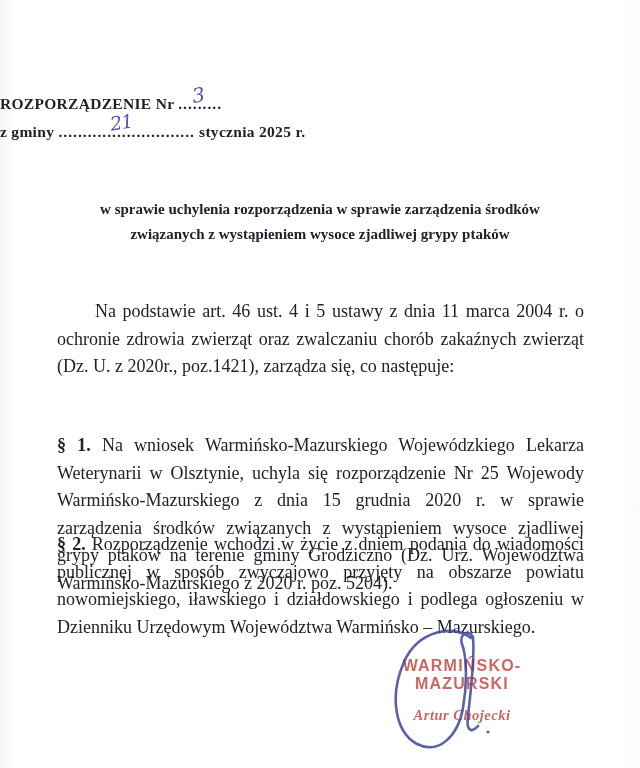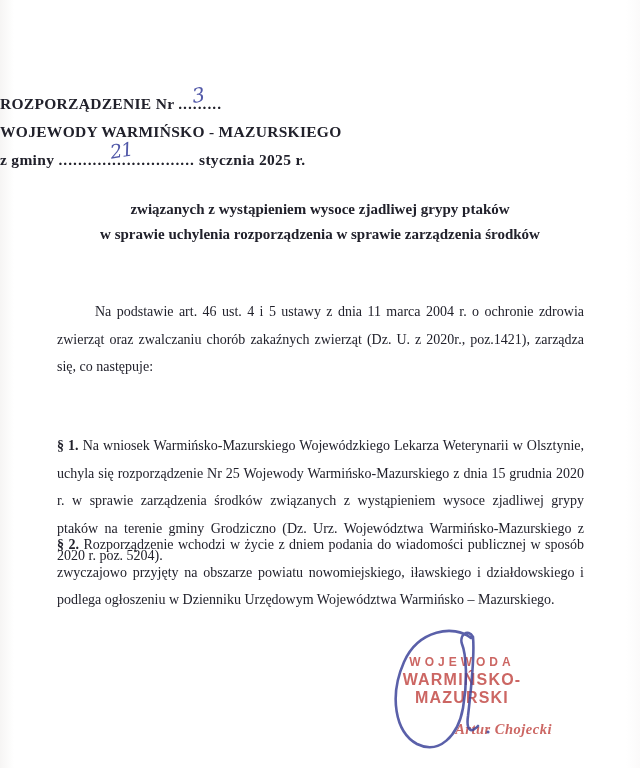--- a/index.html
+++ b/index.html
@@ -53,21 +53,21 @@
     text-align: center;
     font-weight: bold;
     font-size: 15px;
     line-height: 24.5px;
   }
   
   .para {
     position: absolute;
     left: 57px;
     width: 527px;
-    font-size: 14px;
+    font-size: 18px;
     line-height: 27.5px;
     text-align: justify;
     text-align-last: left;
   }
   .para.indented { text-indent: 38px; }
   .para-1 { top: 298px; }
   .para-2 { top: 388px; margin-top: 44px; }
   .para-3 { top: 531px; font-family: Liberation Serif, serif; }
   .para b { font-weight: bold; }
   
@@ -94,60 +94,57 @@
     letter-spacing: 1.2px;
     margin-top: 2px;
   }
   .stamp-name {
     font-family: "Liberation Serif", serif;
     font-style: italic;
     font-weight: bold;
     font-size: 14.5px;
     letter-spacing: 0.5px;
     margin-top: 14px;
-    text-align: right;
   }
   
   .signature-svg {
     position: absolute;
     left: 378px;
     top: 626px;
     width: 124px;
     height: 132px;
     opacity: 0.85;
   }
 </style>
 </head>
 <body>
 
 <div class="page">
 
   <div class="header">
     <div>
       <span>ROZPORZĄDZENIE Nr </span><span class="dotfield"><span class="dots">.........</span><span class="hand hand-number">3</span></span>
     </div>
-    <div>WOJEWODY WARMIŃSKO - MAZURSKIEGO</div>
     <div>
       <span>z gminy </span><span class="dotfield"><span class="dots">............................</span><span class="hand hand-day">21</span></span><span> stycznia 2025 r.</span>
     </div>
   </div>
 
   <div class="subject">
+    <div>w sprawie uchylenia rozporządzenia w sprawie zarządzenia środków</div>
     <div>związanych z wystąpieniem wysoce zjadliwej grypy ptaków</div>
-    <div>w sprawie uchylenia rozporządzenia w sprawie zarządzenia środków</div>
   </div>
 
   <p class="para indented para-1"><span>Na podstawie art. 46 ust. 4 i 5 ustawy z dnia 11 marca 2004 r. o ochronie zdrowia zwierząt oraz zwalczaniu chorób zakaźnych zwierząt (Dz. U. z 2020r., poz.1421), zarządza się, co następuje:</span></p>
 
   <p class="para para-2"><b>§ 1.</b><span> Na wniosek Warmińsko-Mazurskiego Wojewódzkiego Lekarza Weterynarii w Olsztynie, uchyla się rozporządzenie Nr 25 Wojewody Warmińsko-Mazurskiego z dnia 15 grudnia 2020 r. w sprawie zarządzenia środków związanych z wystąpieniem wysoce zjadliwej grypy ptaków na terenie gminy Grodziczno (Dz. Urz. Województwa Warmińsko-Mazurskiego z 2020 r. poz. 5204).</span></p>
 
   <p class="para para-3"><b>§ 2.</b><span> Rozporządzenie wchodzi w życie z dniem podania do wiadomości publicznej w sposób zwyczajowo przyjęty na obszarze powiatu nowomiejskiego, iławskiego i działdowskiego i podlega ogłoszeniu w Dzienniku Urzędowym Województwa Warmińsko – Mazurskiego.</span></p>
 
   <div class="stamp">
-    <div class="stamp-line1">WOJEWODA</div>
     <div class="stamp-line2">WARMIŃSKO-MAZURSKI</div>
     <div class="stamp-name">Artur Chojecki</div>
   </div>
 
   <svg class="signature-svg" viewBox="0 0 124 132" xmlns="http://www.w3.org/2000/svg">
     <path d="M 93 12
              C 76 -2, 40 4, 26 36
              C 11 70, 17 106, 39 118
              C 61 129, 80 110, 85 82
              C 90 54, 88 28, 84 18

